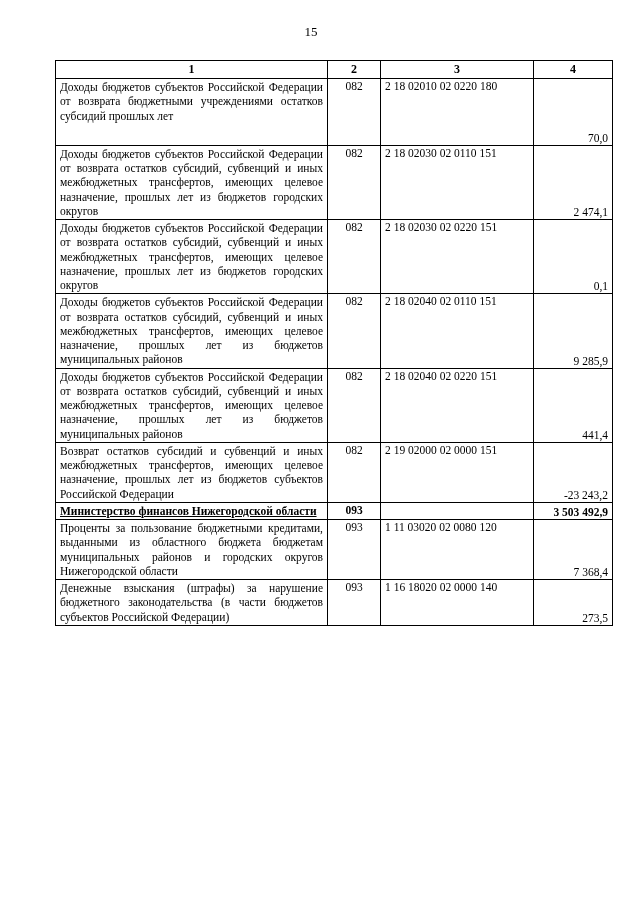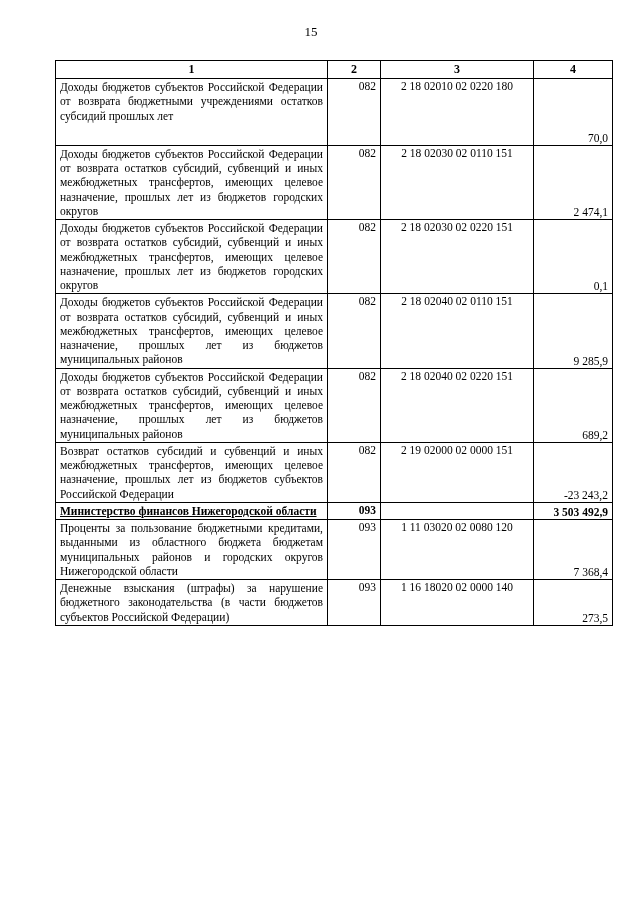--- a/index.html
+++ b/index.html
@@ -45,26 +45,26 @@
     font-size: 12px;
     padding: 1px 2px;
   }
   td.c1 {
     text-align: justify;
     vertical-align: top;
     line-height: 1.24;
     padding: 2px 5px 3px 6px;
   }
   td.c2 {
-    text-align: right;
+    text-align: center;
     vertical-align: top;
     padding-top: 2px;
   }
   td.c3 {
-    text-align: center;
+    text-align: left;
     vertical-align: top;
     padding: 2px 2px 2px 9px;
     white-space: nowrap;
   }
   td.c4 {
     text-align: right;
     vertical-align: bottom;
     padding: 2px 5px 3px 2px;
     margin-top: 13px;
   }
@@ -126,21 +126,21 @@
         <td class="c1">Доходы бюджетов субъектов Российской Федерации от возврата остатков субсидий, субвенций и иных межбюджетных трансфертов, имеющих целевое назначение, прошлых лет из бюджетов муниципальных районов</td>
         <td class="c2">082</td>
         <td class="c3">2 18 02040 02 0110 151</td>
         <td class="c4">9 285,9</td>
       </tr>
 
       <tr>
         <td class="c1">Доходы бюджетов субъектов Российской Федерации от возврата остатков субсидий, субвенций и иных межбюджетных трансфертов, имеющих целевое назначение, прошлых лет из бюджетов муниципальных районов</td>
         <td class="c2">082</td>
         <td class="c3">2 18 02040 02 0220 151</td>
-        <td class="c4">689,2</td>
+        <td class="c4">441,4</td>
       </tr>
 
       <tr>
         <td class="c1">Возврат остатков субсидий и субвенций и иных межбюджетных трансфертов, имеющих целевое назначение, прошлых лет из бюджетов субъектов Российской Федерации</td>
         <td class="c2">082</td>
         <td class="c3">2 19 02000 02 0000 151</td>
         <td class="c4">-23 243,2</td>
       </tr>
 
       <tr class="bold-row">

